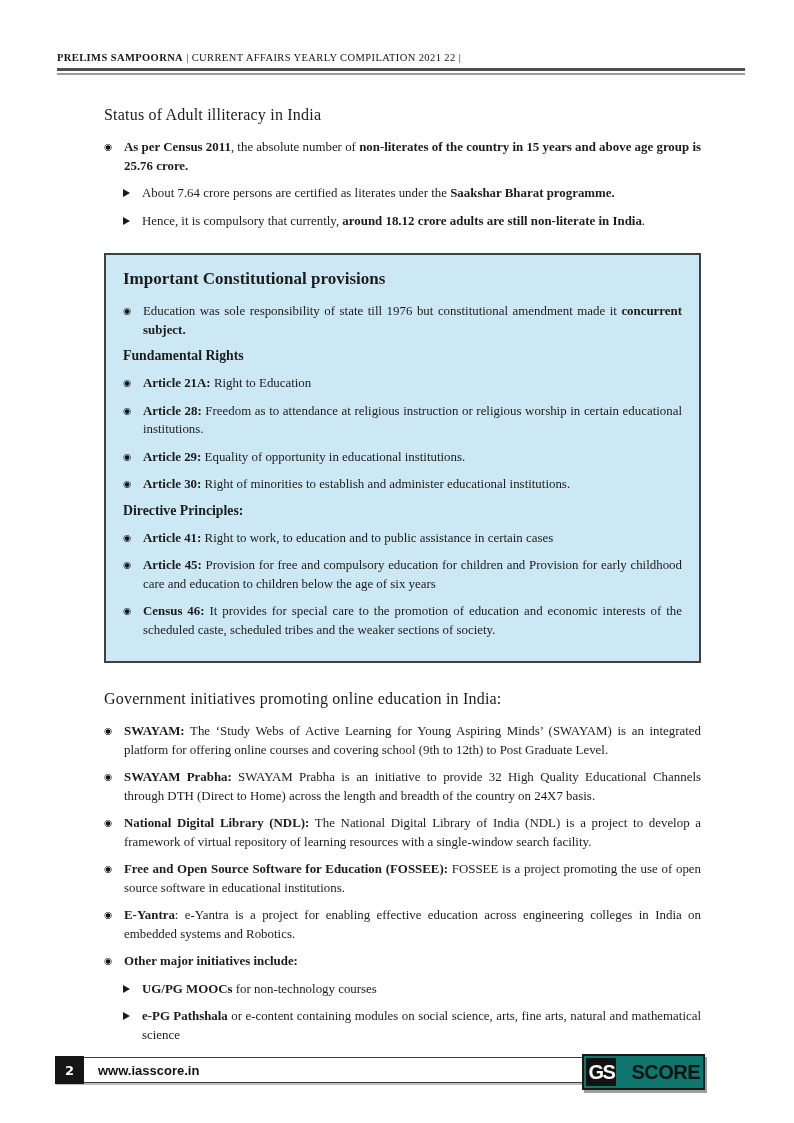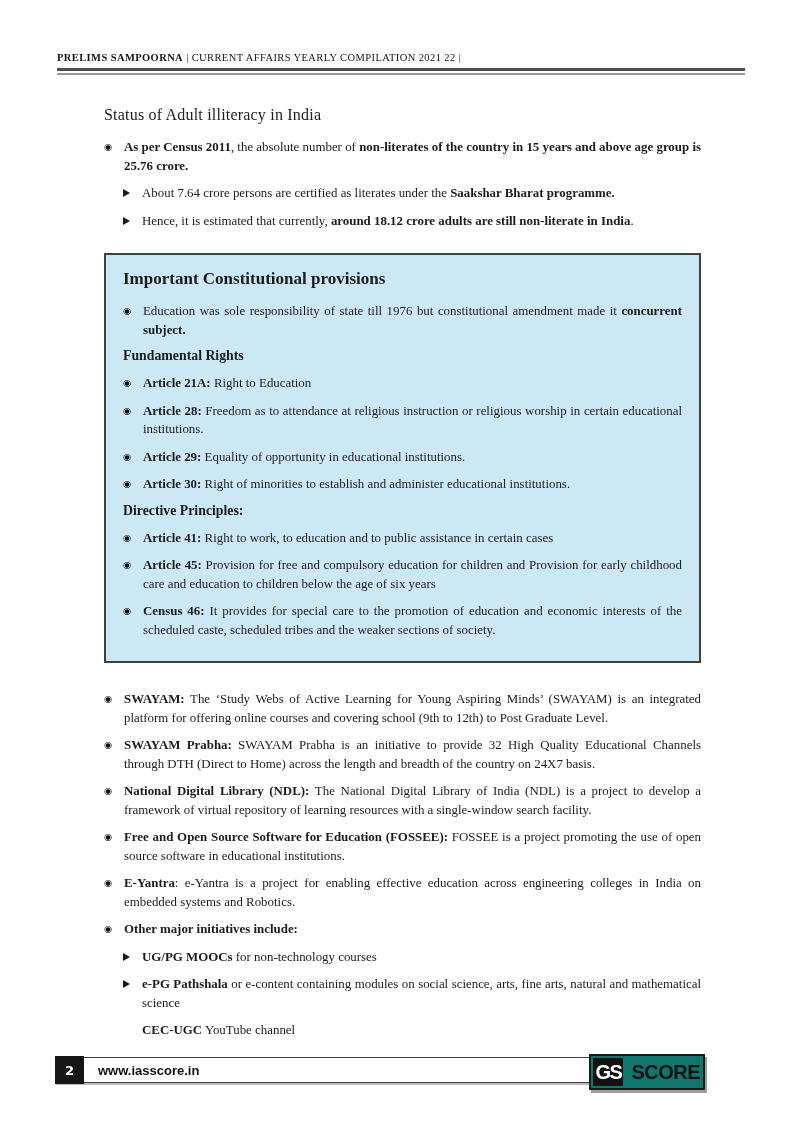--- a/index.html
+++ b/index.html
@@ -30,21 +30,21 @@
   .pagenum{position:absolute;left:0;top:0;width:29px;height:28px;background:var(--footer_square,#161616);
            color:#fff;font-family:"DejaVu Sans",sans-serif;font-weight:bold;font-size:13px;
            display:flex;align-items:center;justify-content:center;z-index:2;}
   .bar{position:absolute;left:0;right:0;top:1px;height:24px;border:1px solid #3d3d3d;background:#fff;
        box-shadow:1px 2px 0 #bdbdbd;display:flex;align-items:center;}
   .site{margin-left:42px;font-family:"Liberation Sans",sans-serif;font-weight:bold;font-size:13px;color:#111;}
   .logo{position:absolute;right:-1px;top:-4px;height:28px;border:2px solid #1a1a1a;background:#0f766e;
         display:flex;align-items:stretch;box-shadow:2px 3px 0 #9e9e9e;padding:2px;}
   .logo-gs{background:#111;color:#fff;display:flex;align-items:center;padding:0 2px;
            font-family:"Liberation Sans",sans-serif;font-weight:bold;font-size:20px;letter-spacing:-1.5px;}
-  .logo-score{display:flex;align-items:center;padding:0 1px 0 8px;color:#111;
+  .logo-score{display:flex;align-items:center;padding:0 1px 0 15px;color:#111;
            font-family:"Liberation Sans",sans-serif;font-weight:bold;font-size:20px;letter-spacing:-.5px;}
 </style>
 </head>
 <body>
 
 <div class="page">
 
   <div class="header">
     <div class="header-text"><b>PRELIMS SAMPOORNA</b><span> | CURRENT AFFAIRS YEARLY COMPILATION 2021 22 |</span></div>
     <div class="header-rule"></div>
@@ -59,21 +59,21 @@
       <div class="li arrow">
         <span class="agly">
           <i class="tri"></i>
         </span>
         <div class="btxt"><span>About 7.64 crore persons are certified as literates under the </span><b>Saakshar Bharat programme.</b></div>
       </div>
       <div class="li arrow">
         <span class="agly">
           <i class="tri"></i>
         </span>
-        <div class="btxt"><span>Hence, it is estimated that currently, </span><b>around 18.12 crore adults are still non-literate in India</b><span>.</span></div>
+        <div class="btxt"><span>Hence, it is compulsory that currently, </span><b>around 18.12 crore adults are still non-literate in India</b><span>.</span></div>
       </div>
       <div class="infobox">
         <div class="boxh">Important Constitutional provisions</div>
         <div class="li">
           <span class="bgly">◉</span>
           <div class="btxt"><span>Education was sole responsibility of state till 1976 but constitutional amendment made it </span><b>concurrent subject.</b></div>
         </div>
         <div class="h2">Fundamental Rights</div>
         <div class="li">
           <span class="bgly">◉</span>
@@ -98,20 +98,21 @@
         </div>
         <div class="li">
           <span class="bgly">◉</span>
           <div class="btxt"><b>Article 45:</b><span> Provision for free and compulsory education for children and Provision for early childhood care and education to children below the age of six years</span></div>
         </div>
         <div class="li">
           <span class="bgly">◉</span>
           <div class="btxt"><b>Census 46:</b><span> It provides for special care to the promotion of education and economic interests of the scheduled caste, scheduled tribes and the weaker sections of society.</span></div>
         </div>
       </div>
+      <div class="h1">Government initiatives promoting online education in India:</div>
       <div class="li">
         <span class="bgly">◉</span>
         <div class="btxt"><b>SWAYAM:</b><span> The ‘Study Webs of Active Learning for Young Aspiring Minds’ (SWAYAM) is an integrated platform for offering online courses and covering school (9th to 12th) to Post Graduate Level.</span></div>
       </div>
       <div class="li">
         <span class="bgly">◉</span>
         <div class="btxt"><b>SWAYAM Prabha:</b><span> SWAYAM Prabha is an initiative to provide 32 High Quality Educational Channels through DTH (Direct to Home) across the length and breadth of the country on 24X7 basis.</span></div>
       </div>
       <div class="li">
         <span class="bgly">◉</span>

